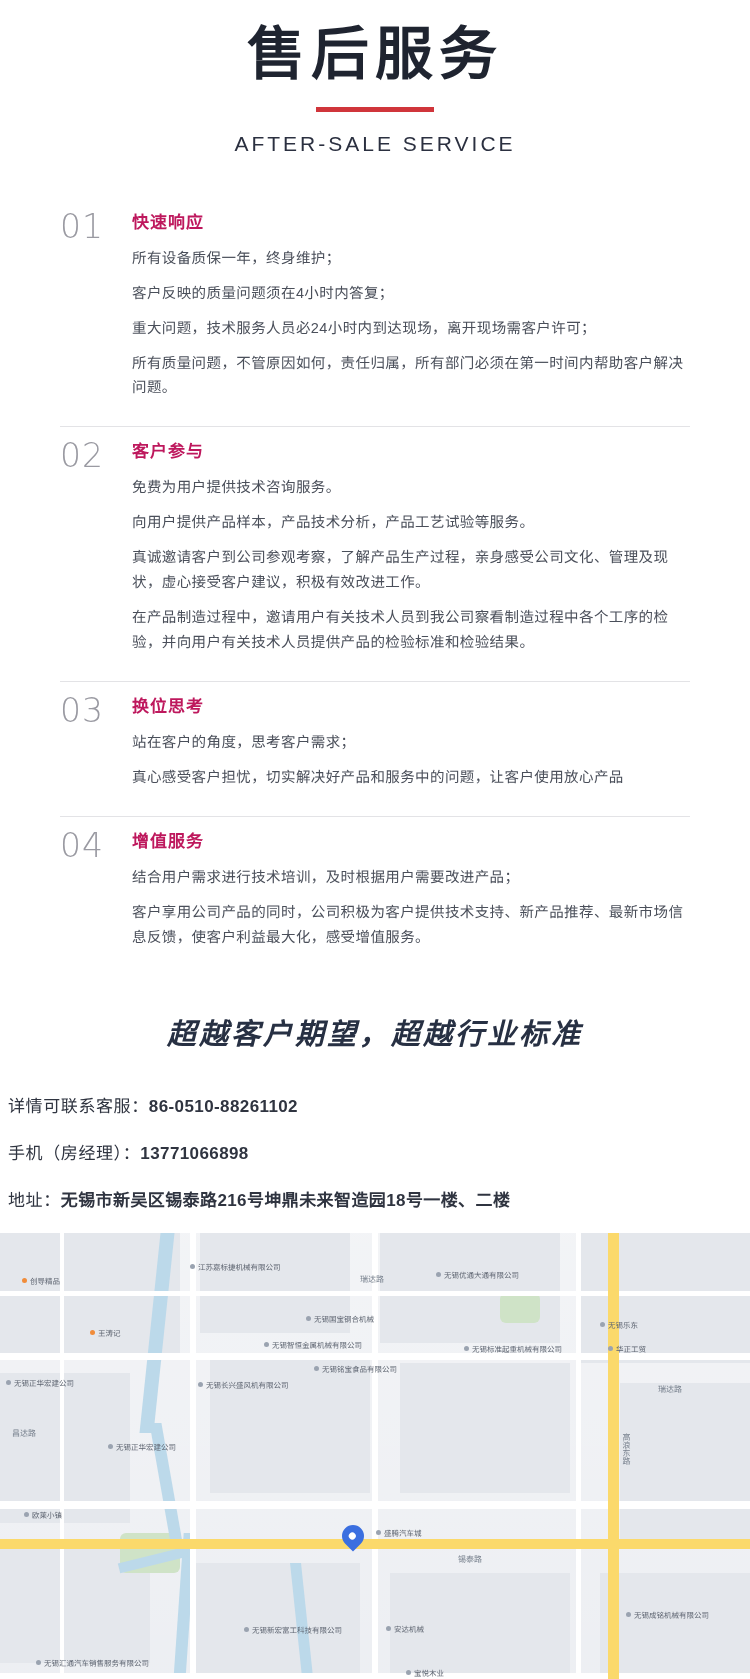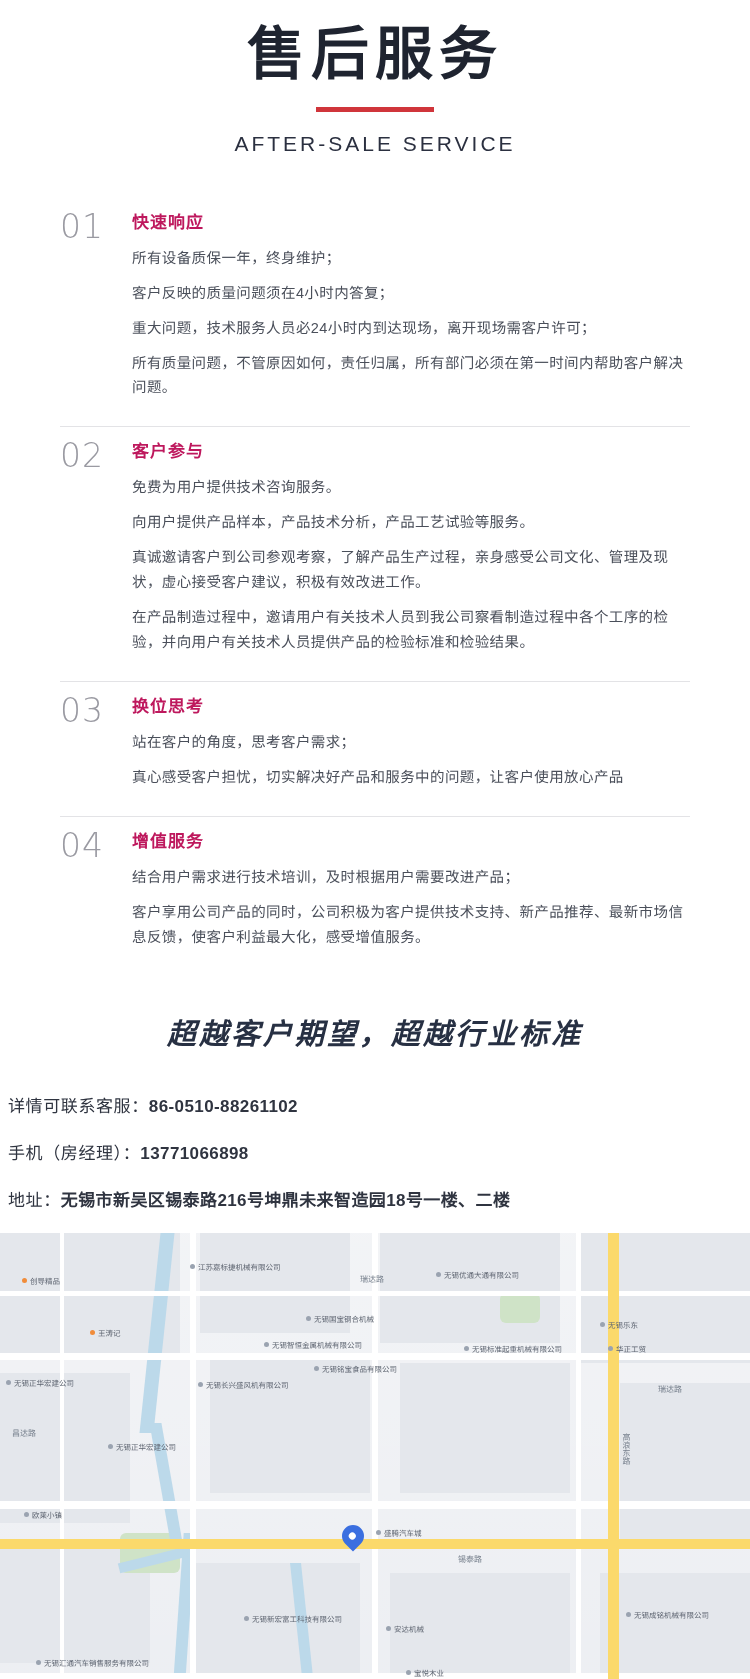--- a/index.html
+++ b/index.html
@@ -337,21 +337,21 @@
   <div class="poi" style="left:608px;top:112px;"><span class="dot"></span><span>华正工贸</span></div>
   <div class="poi" style="left:314px;top:132px;"><span class="dot"></span><span>无锡铭宝食品有限公司</span></div>
   <div class="poi" style="left:198px;top:148px;"><span class="dot"></span><span>无锡长兴盛风机有限公司</span></div>
   <div class="poi" style="left:6px;top:146px;"><span class="dot"></span><span>无锡正华宏建公司</span></div>
   <div class="road-label" style="left:658px;top:150px;">瑞达路</div>
   <div class="road-label" style="left:12px;top:194px;">昌达路</div>
   <div class="poi" style="left:68px;top:210px;margin-left:40px;"><span class="dot"></span><span>无锡正华宏建公司</span></div>
   <div class="poi" style="left:376px;top:296px;"><span class="dot"></span><span>盛腾汽车城</span></div>
   <div class="road-label" style="left:458px;top:320px;">锡泰路</div>
   <div class="poi" style="left:24px;top:278px;"><span class="dot"></span><span>欧莱小镇</span></div>
-  <div class="poi" style="left:244px;top:382px;"><span class="dot"></span><span>无锡新宏富工科技有限公司</span></div>
+  <div class="poi" style="left:244px;top:393px;"><span class="dot"></span><span>无锡新宏富工科技有限公司</span></div>
   <div class="poi" style="left:378px;top:392px;padding-left:8px;"><span class="dot"></span><span>安达机械</span></div>
   <div class="poi" style="left:36px;top:426px;"><span class="dot"></span><span>无锡汇通汽车销售服务有限公司</span></div>
 
   <div class="poi" style="left:406px;top:436px;"><span class="dot"></span><span>宝悦木业</span></div>
   <div class="poi" style="left:626px;top:378px;"><span class="dot"></span><span>无锡成铭机械有限公司</span></div>
   <div class="road-label vert" style="left:620px;top:200px;">高浪东路</div>
 
   <div class="map-marker">
     <div class="pin"></div>
   </div>

